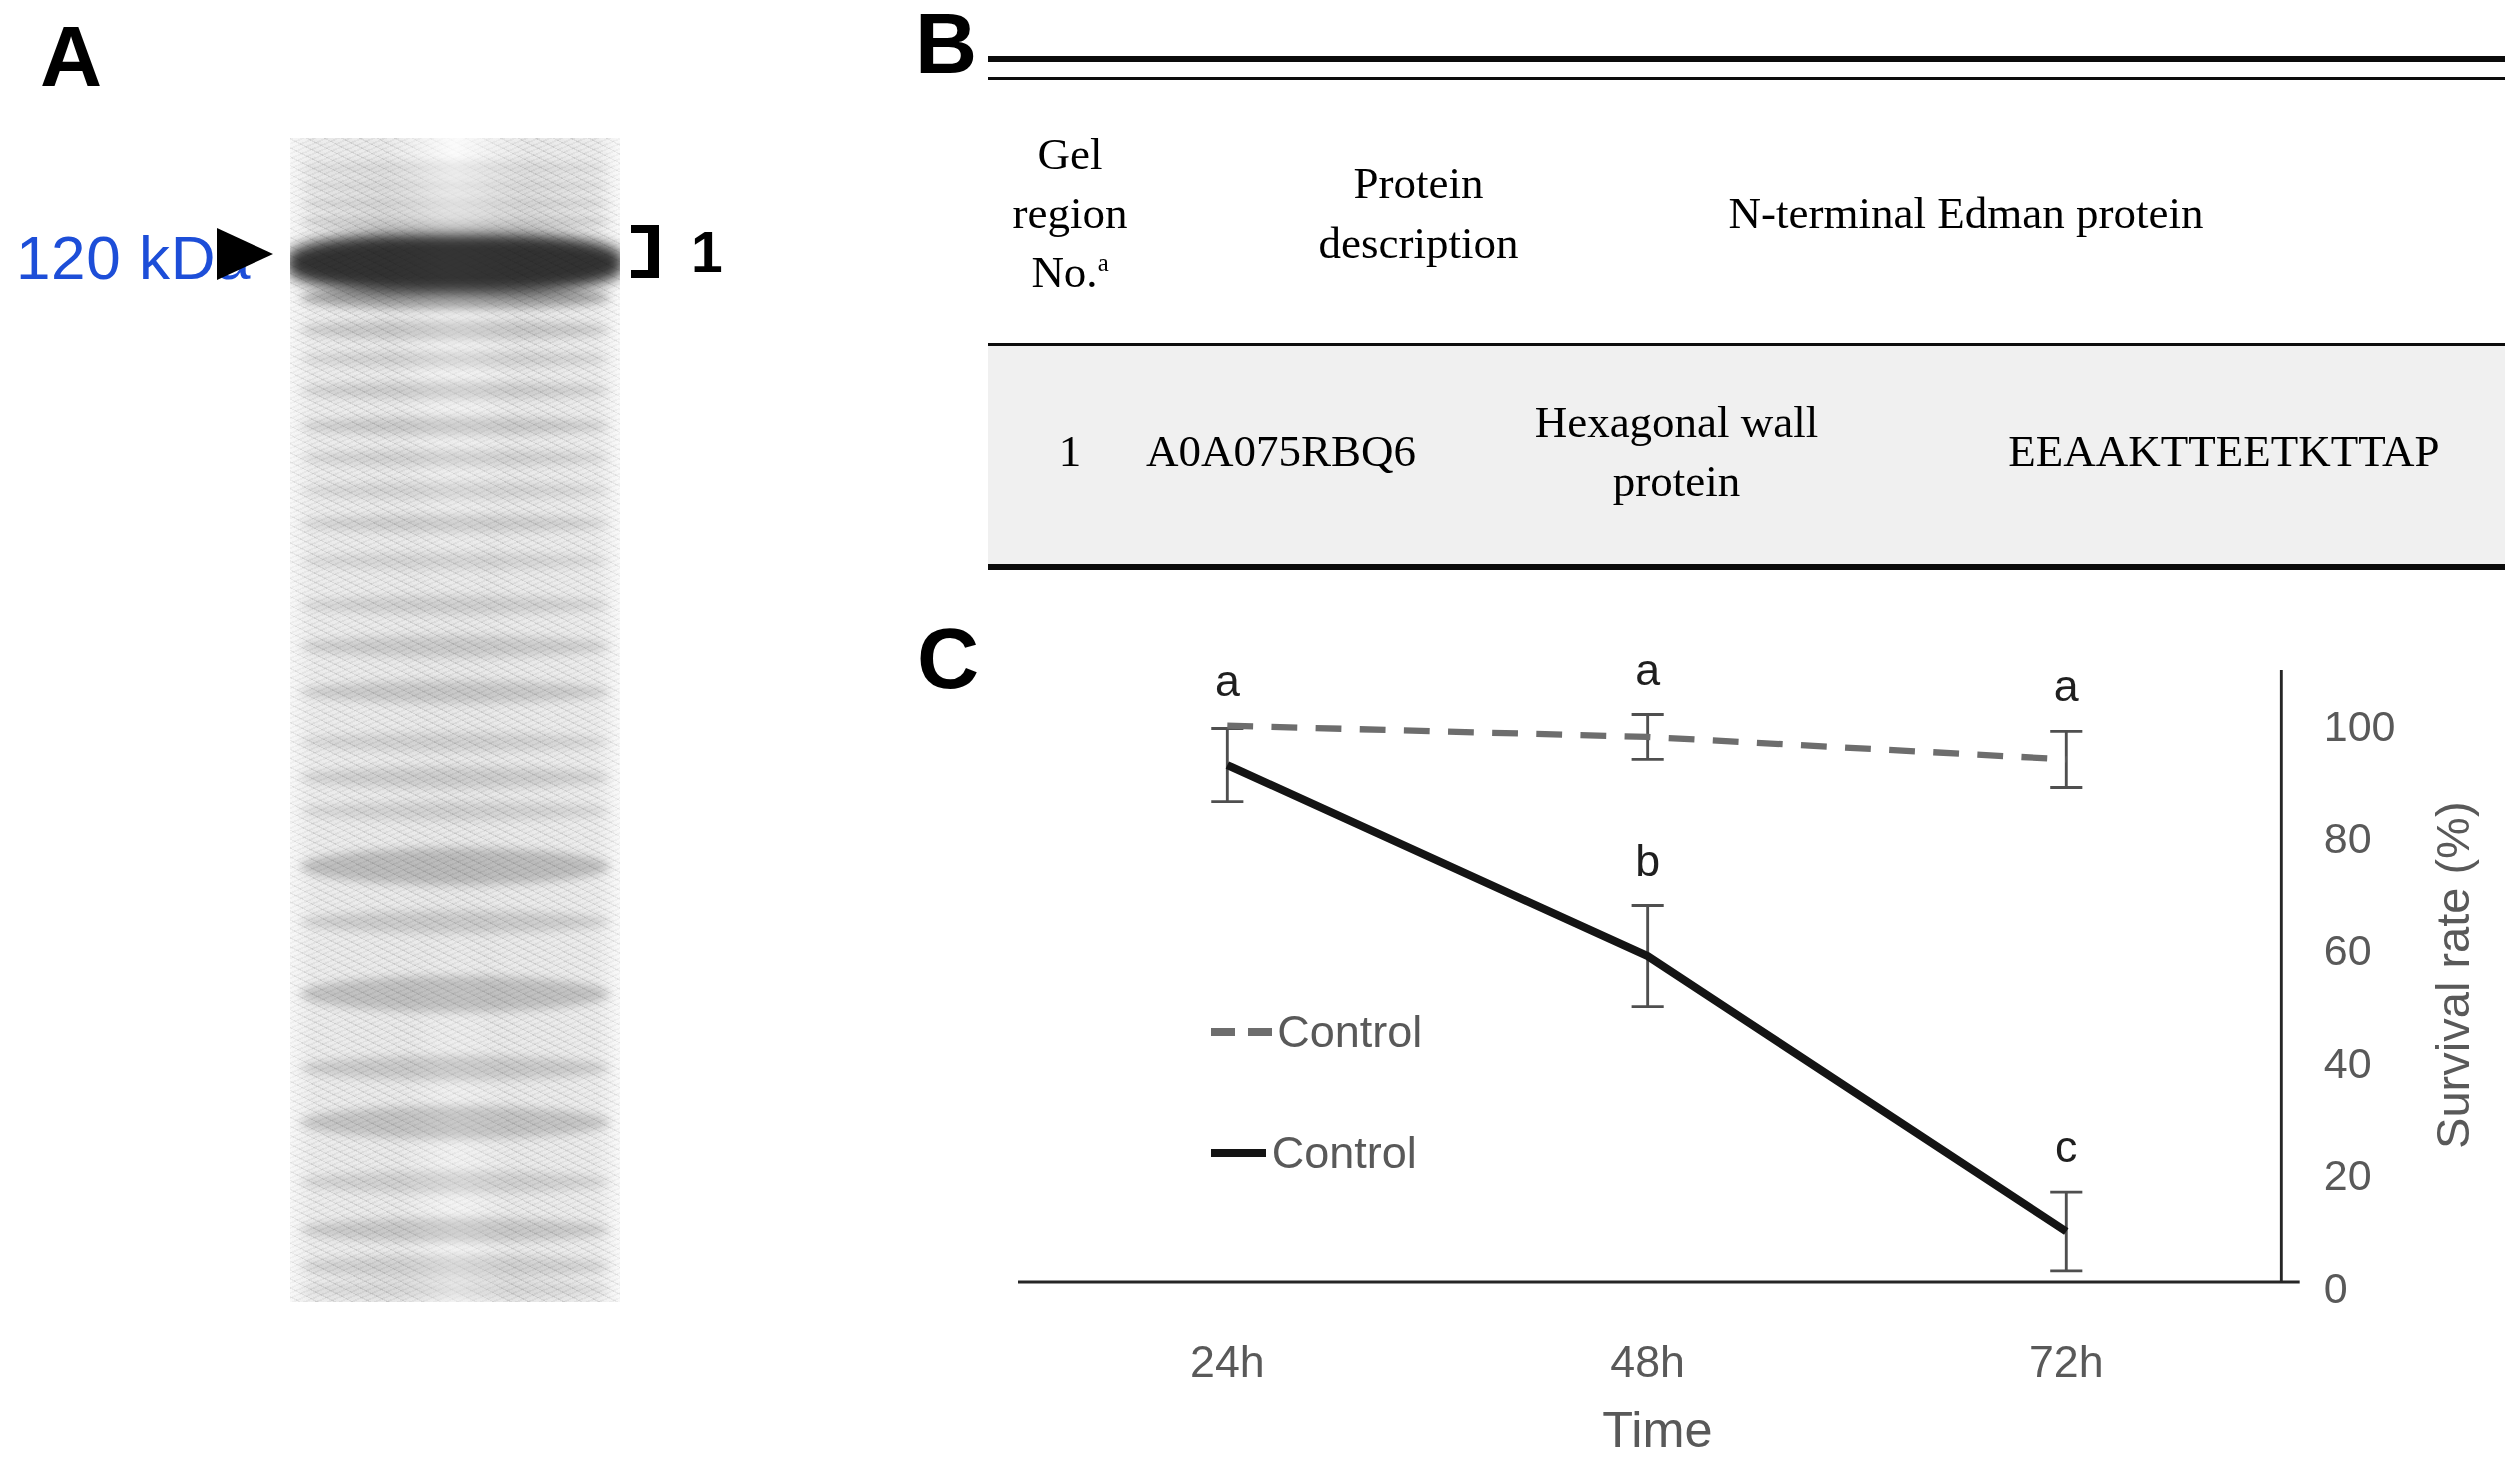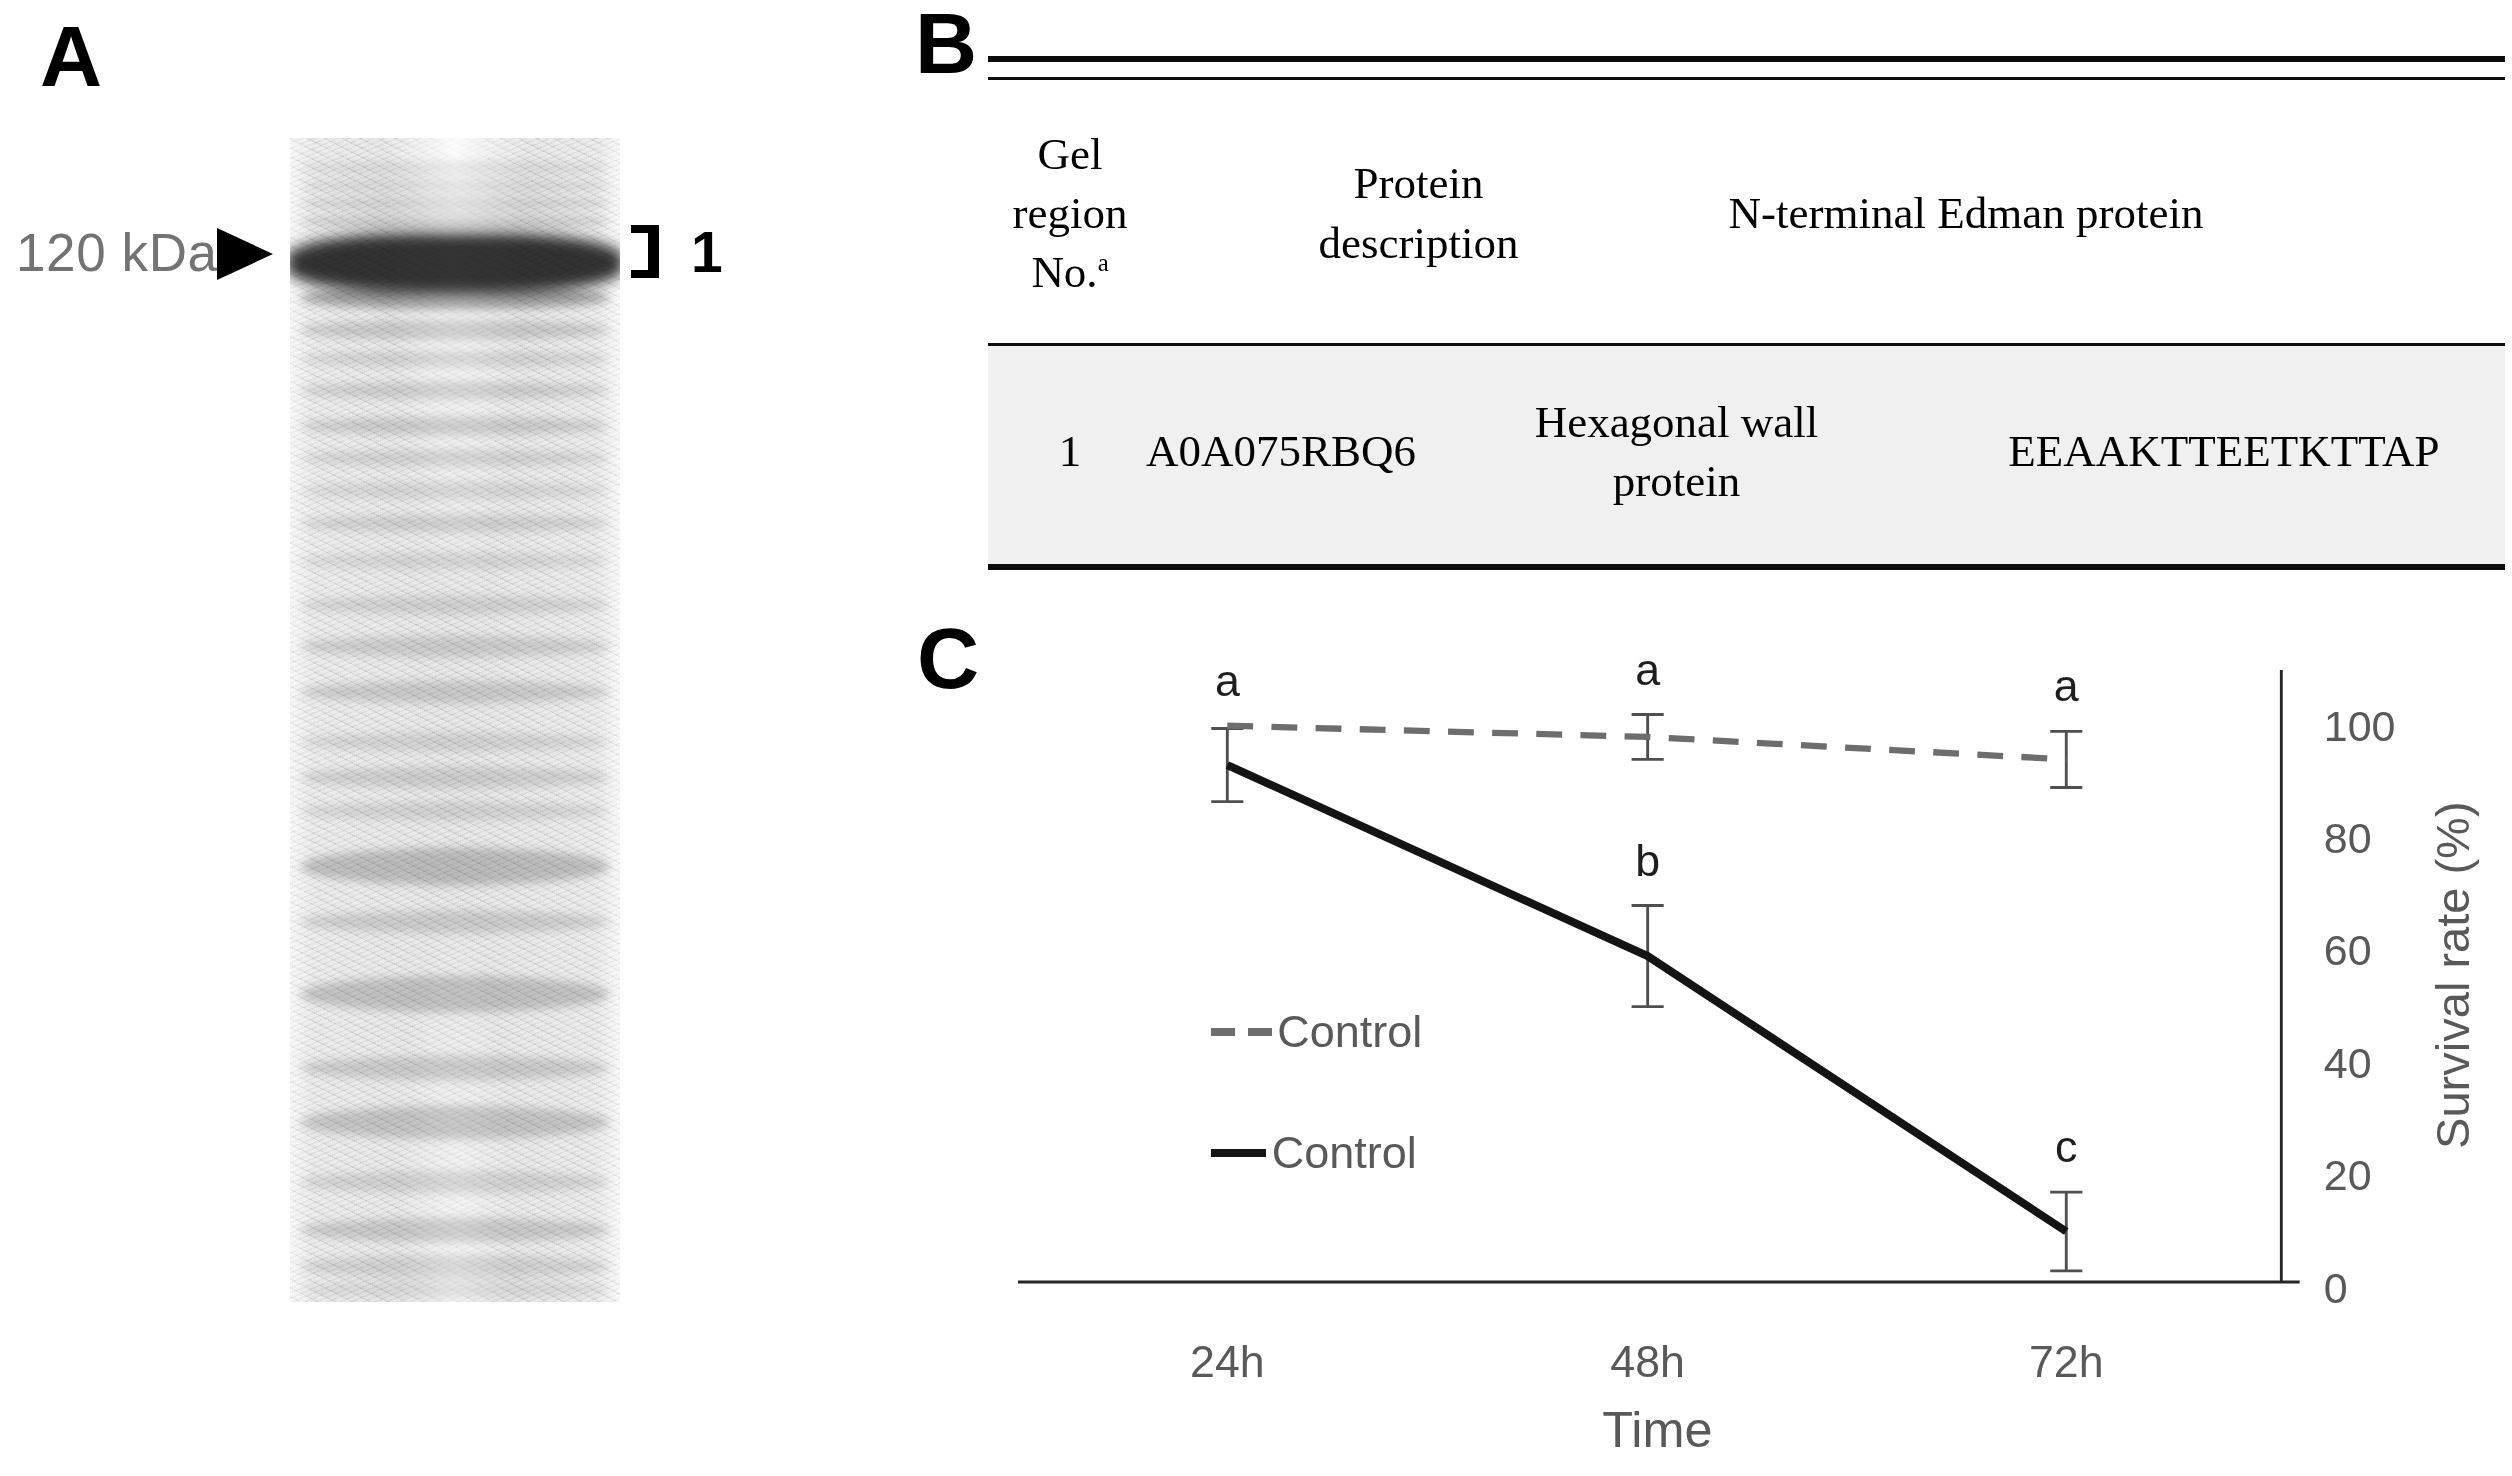--- a/index.html
+++ b/index.html
@@ -13,21 +13,21 @@
     background:
       radial-gradient(ellipse at 50% 0%, rgba(255,255,255,.85), rgba(255,255,255,0) 30%),
       radial-gradient(ellipse at 50% 100%, rgba(255,255,255,.6), rgba(255,255,255,0) 25%),
       repeating-linear-gradient(27deg, rgba(255,255,255,.30) 0 4px, rgba(0,0,0,.045) 4px 5.2px, rgba(255,255,255,.18) 5.2px 8px),
       repeating-linear-gradient(-23deg, rgba(255,255,255,.22) 0 2.9px, rgba(0,0,0,.035) 2.9px 4.6px),
       linear-gradient(90deg,#f3f3f3 0%,#dedede 7%,#d7d7d7 50%,#dedede 93%,#f5f5f5 100%),
       #d9d9d9;}
   .gel-band{position:absolute;left:3%;width:94%;background:#0a0a0a;border-radius:50%;filter:blur(4px);}
   .gel-band.main{left:-1%;width:102%;filter:blur(6.9px);border-radius:40%;}
 
-  #marker-label{position:absolute;left:16px;top:222px;font-size:53px;color:#737373;letter-spacing:0.6px;}
+  #marker-label{position:absolute;left:16px;top:222px;font-size:62px;color:#1d4ed8;letter-spacing:0.6px;}
   #marker-arrow{position:absolute;left:217px;top:228px;width:0;height:0;
     border-left:56px solid #000;border-top:26px solid transparent;border-bottom:26px solid transparent;}
   #region-bracket{position:absolute;left:631px;top:225px;width:17px;height:37px;
     border-top:8.6px solid #000;border-right:11px solid #000;border-bottom:8.6px solid #000;}
   #region-number{position:absolute;left:691px;top:219px;font-size:57px;font-weight:700;color:#000;}
 
   
   #id-table{position:absolute;left:988px;top:56px;width:1517px;font-family:"Liberation Serif",serif;color:#000;}
   .rule{width:100%;background:#0c0c0c;}
   .rule.thick{height:5.7px;} .rule.mid{height:2.9px;}

